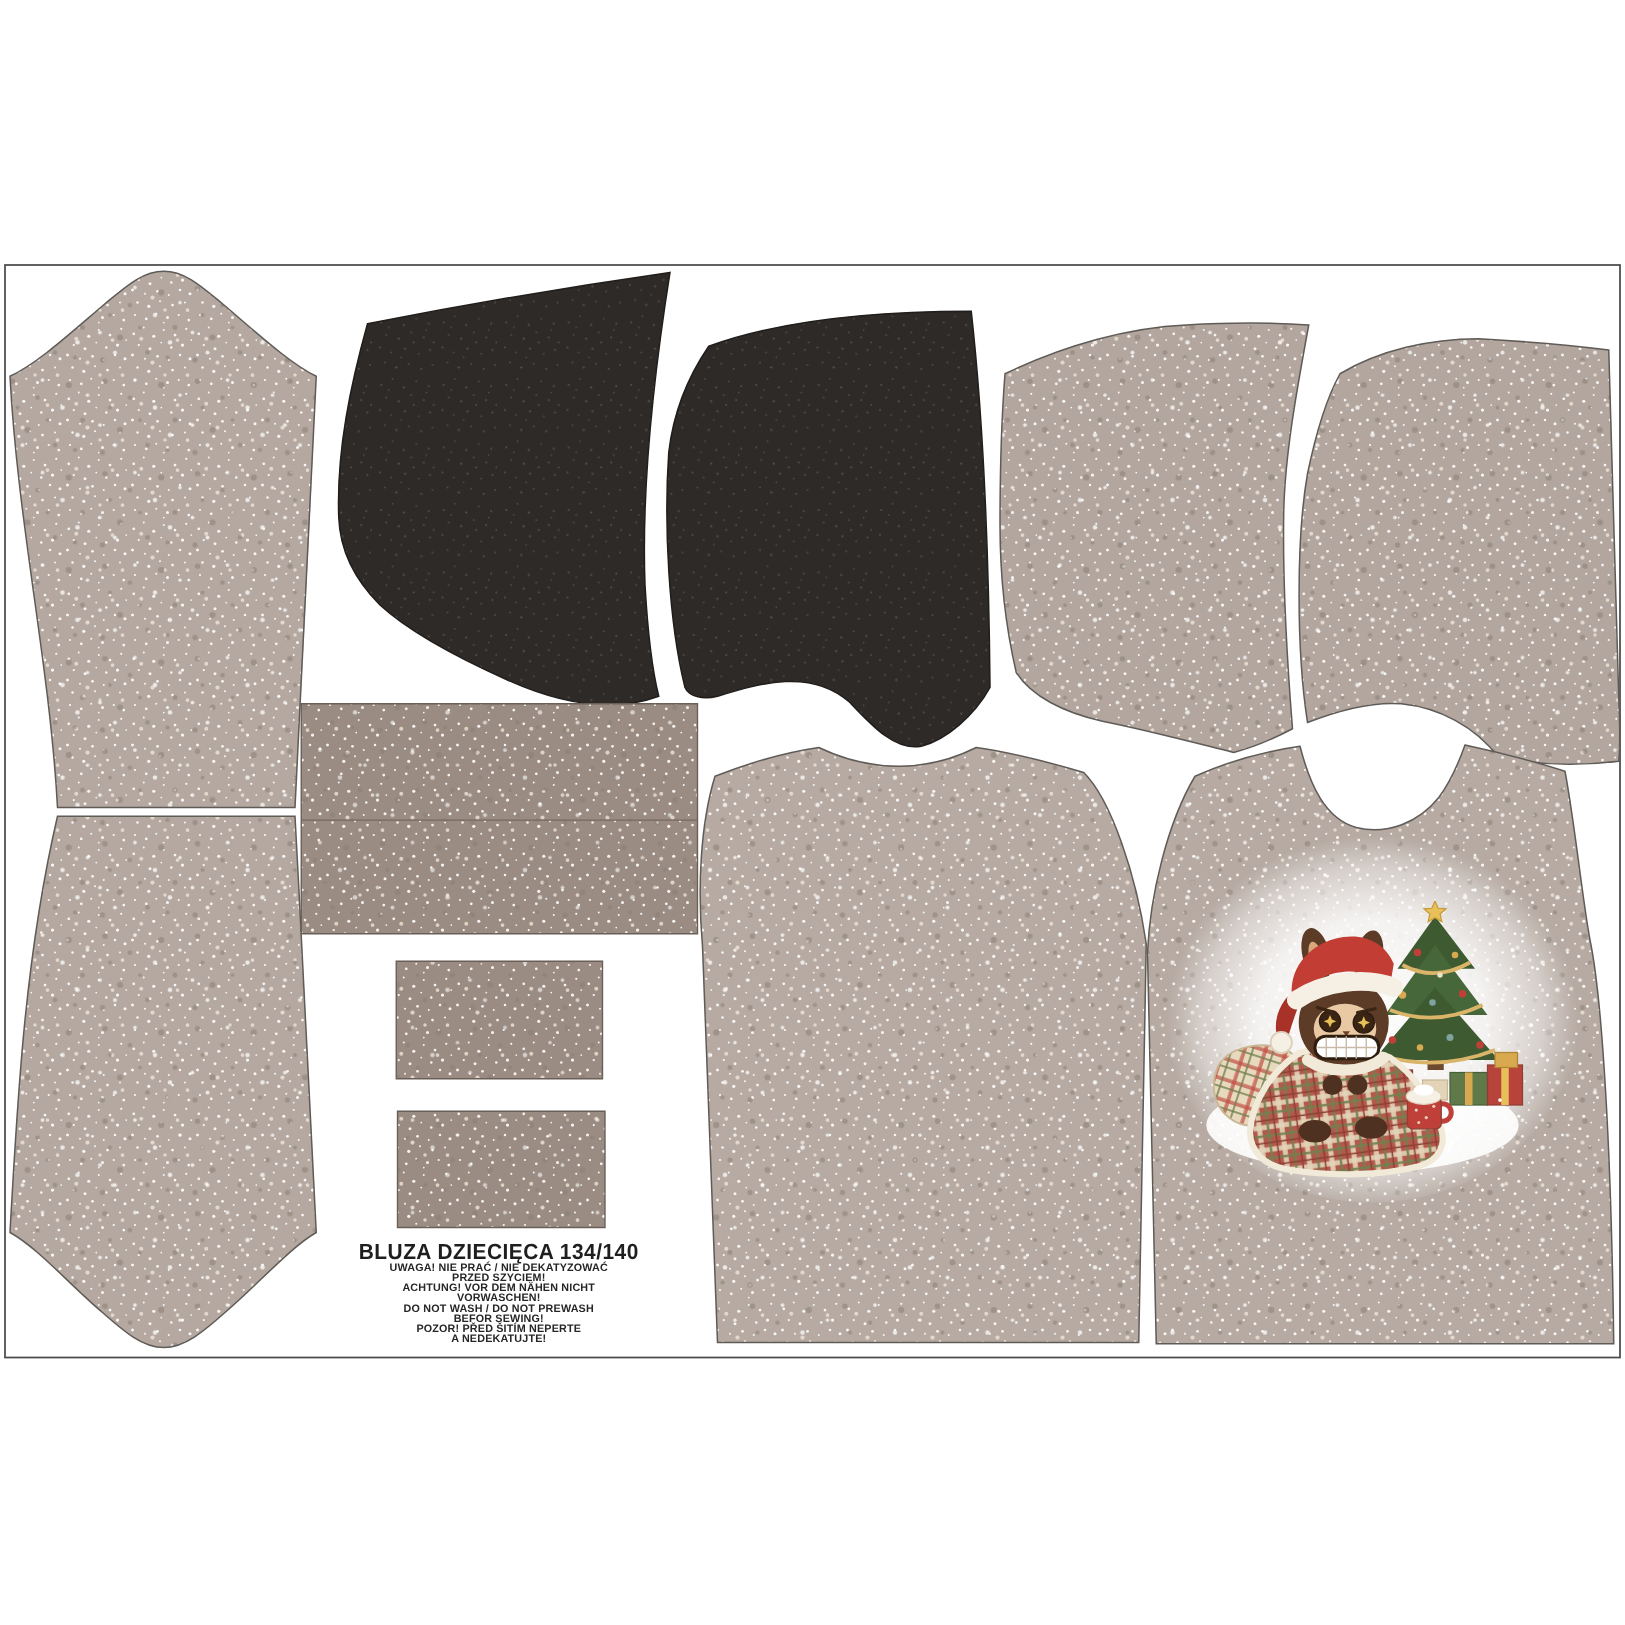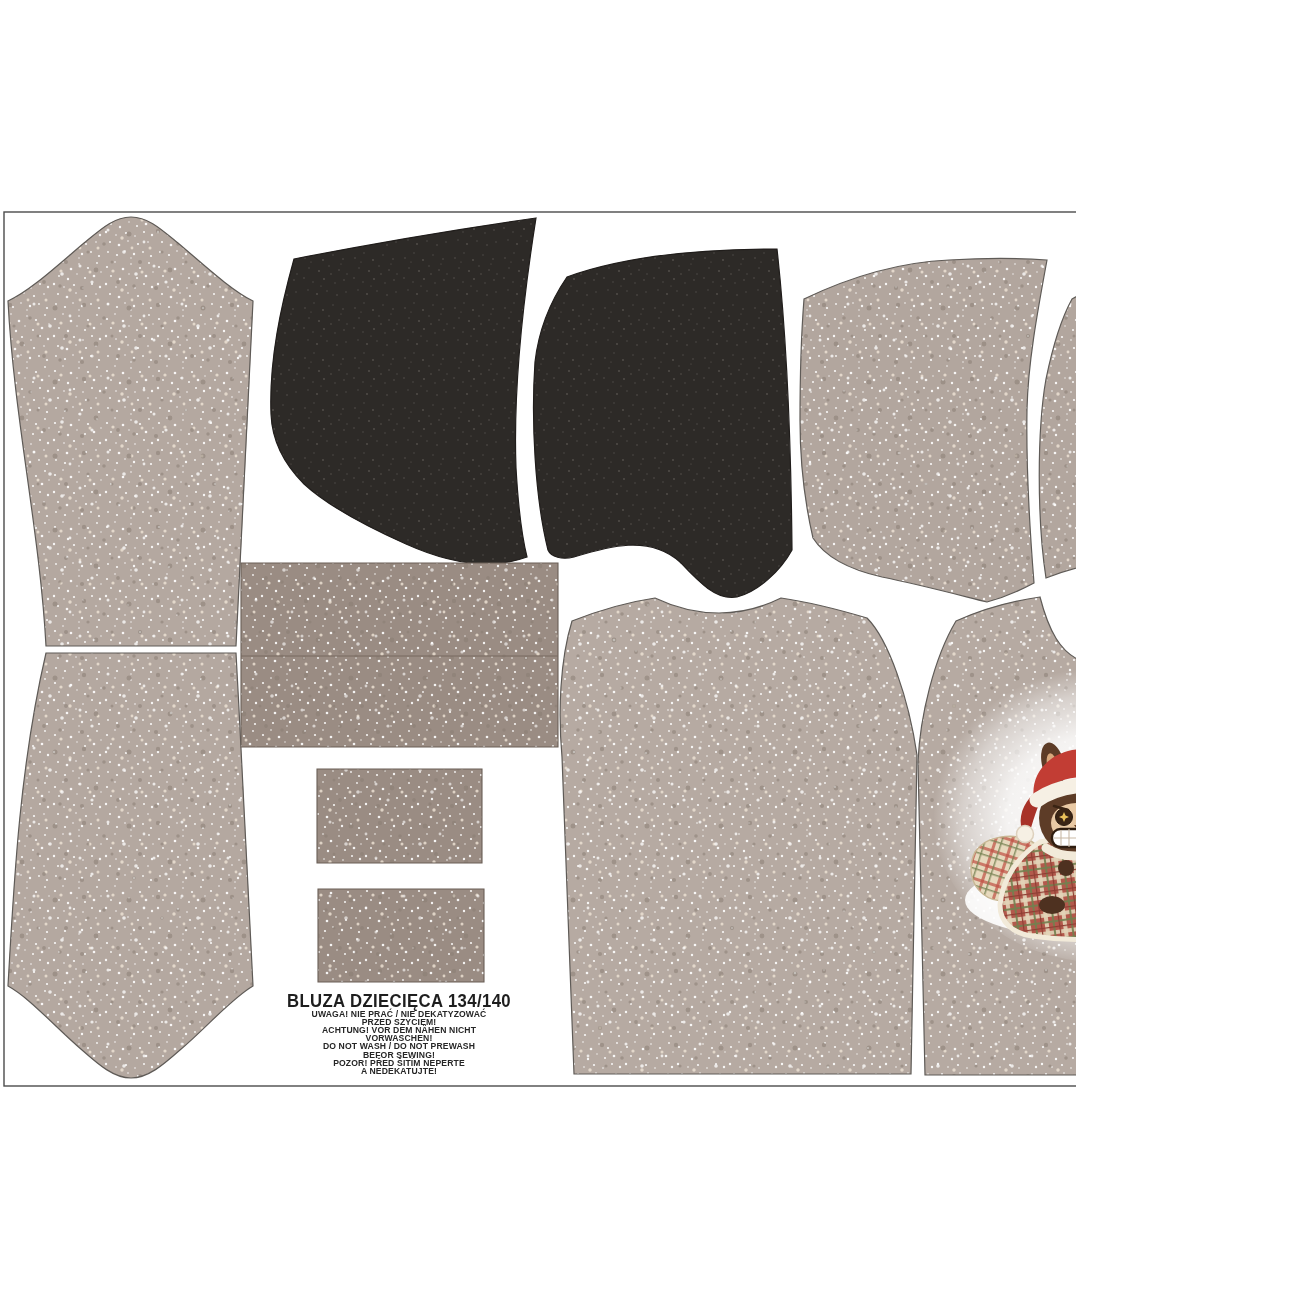--- a/index.html
+++ b/index.html
@@ -1,16 +1,16 @@
 <!DOCTYPE html>
 <html><head>
 <meta charset="utf-8">
 <style>
   html,body{margin:0;padding:0;background:#fff;}
-  .panel-wrap{position:relative;width:1076px;height:1300px;background:#f0abfc;overflow:hidden;
+  .panel-wrap{position:relative;width:1300px;height:1300px;background:#f0abfc;overflow:hidden;
               font-family:"Liberation Sans", sans-serif;}
   svg{display:block;}
   text{font-family:"Liberation Sans", sans-serif;}
   .title-text{font-size:17.5px;font-weight:bold;letter-spacing:.4px;fill:#1e1e1e;}
   .care-text{font-size:8.6px;font-weight:bold;letter-spacing:.15px;fill:#262626;}
 </style>
 </head>
 <body>
 
 <div class="panel-wrap">

